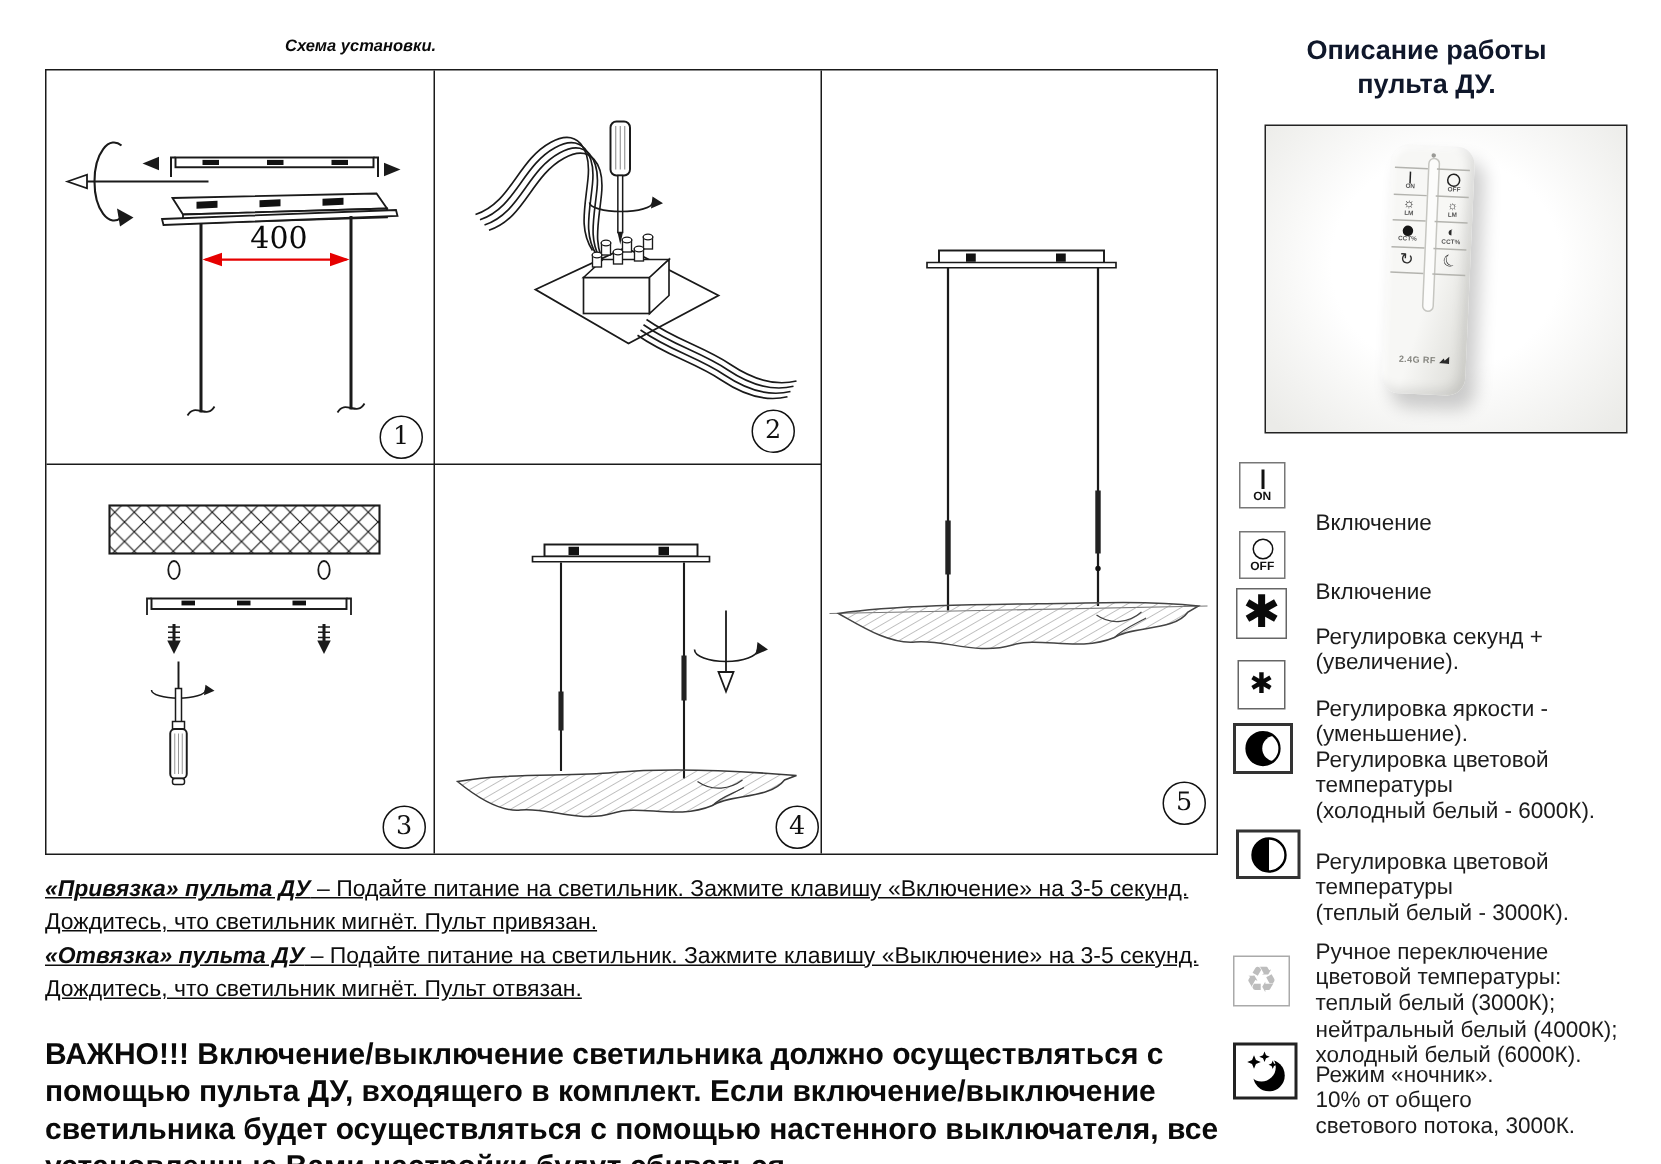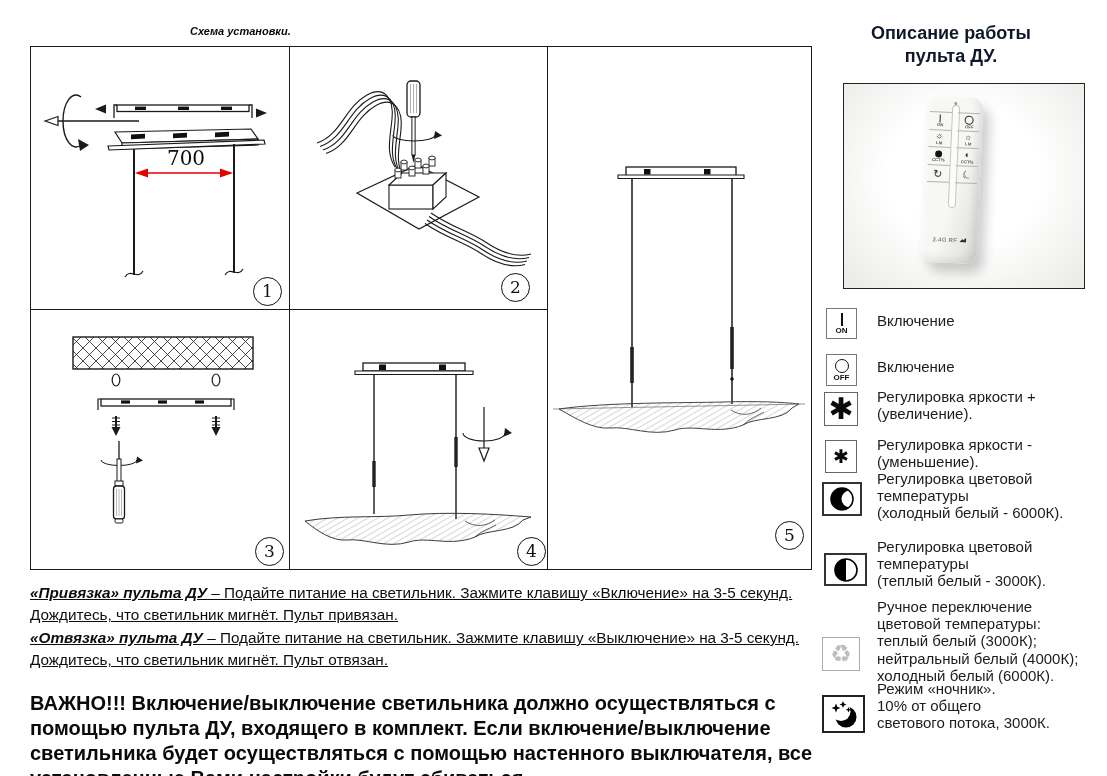--- a/index.html
+++ b/index.html
@@ -54,21 +54,21 @@
   
   .lg-icon{position:absolute;border:1.5px solid #777;background:#fff;display:flex;
            flex-direction:column;align-items:center;justify-content:center;box-sizing:border-box;}
   .keytxt{font-size:8px;font-weight:bold;color:#111;line-height:8px;margin-top:1px;}
   .onbar{width:2px;height:13px;background:#111;}
   .offcirc{width:12px;height:12px;border:1.8px solid #111;border-radius:50%;}
   .ast{color:#0a0a0a;line-height:1;}
   .ast.big{font-size:30px;}
   .ast.small{font-size:19px;}
   .recy{font-size:24px;line-height:1;color:#bdbdbd;}
-  .lg-text{position:absolute;left:877px;font-size:15px;line-height:17.2px;color:#1c1c1c;}
+  .lg-text{position:absolute;left:877px;font-size:15px;line-height:17.2px;color:#1c1c1c;margin-top:28px;}
 
   
   .bind-block{position:absolute;left:30px;top:582px;width:778px;font-size:15.3px;
               line-height:22.4px;color:#0d0d0d;text-decoration:underline;}
   .lead-bi{font-weight:bold;font-style:italic;}
   .important{position:absolute;left:30px;top:691px;width:792px;font-size:20px;
              line-height:25px;font-weight:bold;color:#0a0a0a;}
 </style>
 </head>
 <body>
@@ -112,21 +112,21 @@
       <g stroke="#1a1a1a" stroke-width="2">
         <path d="M103,102 V228"></path>
           <path d="M203,97 V226"></path>
       </g>
       <path d="M94,230 c5,-9 13,3 18,-6" stroke="#1a1a1a" fill="none" stroke-width="1.2"></path>
       <path d="M194,228 c5,-9 13,3 18,-6" stroke="#1a1a1a" fill="none" stroke-width="1.2"></path>
       <path d="M106,126 H200" stroke="#e60000" stroke-width="1.5"></path>
       <polygon points="104,126 117,121.5 117,130.5" fill="#e60000"></polygon>
       <polygon points="202,126 189,121.5 189,130.5" fill="#e60000"></polygon>
     </svg>
-    <div class="dim-label">700</div>
+    <div class="dim-label">400</div>
 
     <svg class="abs" style="left:258px;top:0" width="258" height="262" viewBox="0 0 258 262">
       <g stroke="#1a1a1a" fill="none" stroke-width="1.1">
         <g>
           <path d="M28,96 C52,88 56,60 78,48 C96,38 105,52 103,72 C101,92 97,106 106,120"></path>
           <path d="M28,96 C52,88 56,60 78,48 C96,38 105,52 103,72 C101,92 97,106 106,120" transform="translate(3,3.5)"></path>
           <path d="M28,96 C52,88 56,60 78,48 C96,38 105,52 103,72 C101,92 97,106 106,120" transform="translate(6,7)"></path>
           <path d="M28,96 C52,88 56,60 78,48 C96,38 105,52 103,72 C101,92 97,106 106,120" transform="translate(9,10.5)"></path>
         </g>
         <g>
@@ -309,21 +309,21 @@
 
   <div class="lg-icon" style="left:826px;top:354px;width:31px;height:32px">
     <div class="offcirc"></div>
     <div class="keytxt">OFF</div>
   </div>
   <div class="lg-text multiline" style="top:358px">Включение</div>
 
   <div class="lg-icon" style="left:824px;top:392px;width:34px;height:34px;border-color:#666">
     <span class="ast big">✱</span>
   </div>
-  <div class="lg-text multiline" style="top:388px">Регулировка яркости +
+  <div class="lg-text multiline" style="top:388px">Регулировка секунд +
 (увеличение).</div>
 
   <div class="lg-icon" style="left:825px;top:440px;width:32px;height:33px;border-color:#666">
     <span class="ast small">✱</span>
   </div>
   <div class="lg-text multiline" style="top:436px">Регулировка яркости -
 (уменьшение).</div>
 
   <div class="lg-icon" style="left:822px;top:482px;width:40px;height:34px;border:2.2px solid #333">
     <svg width="26" height="26">

